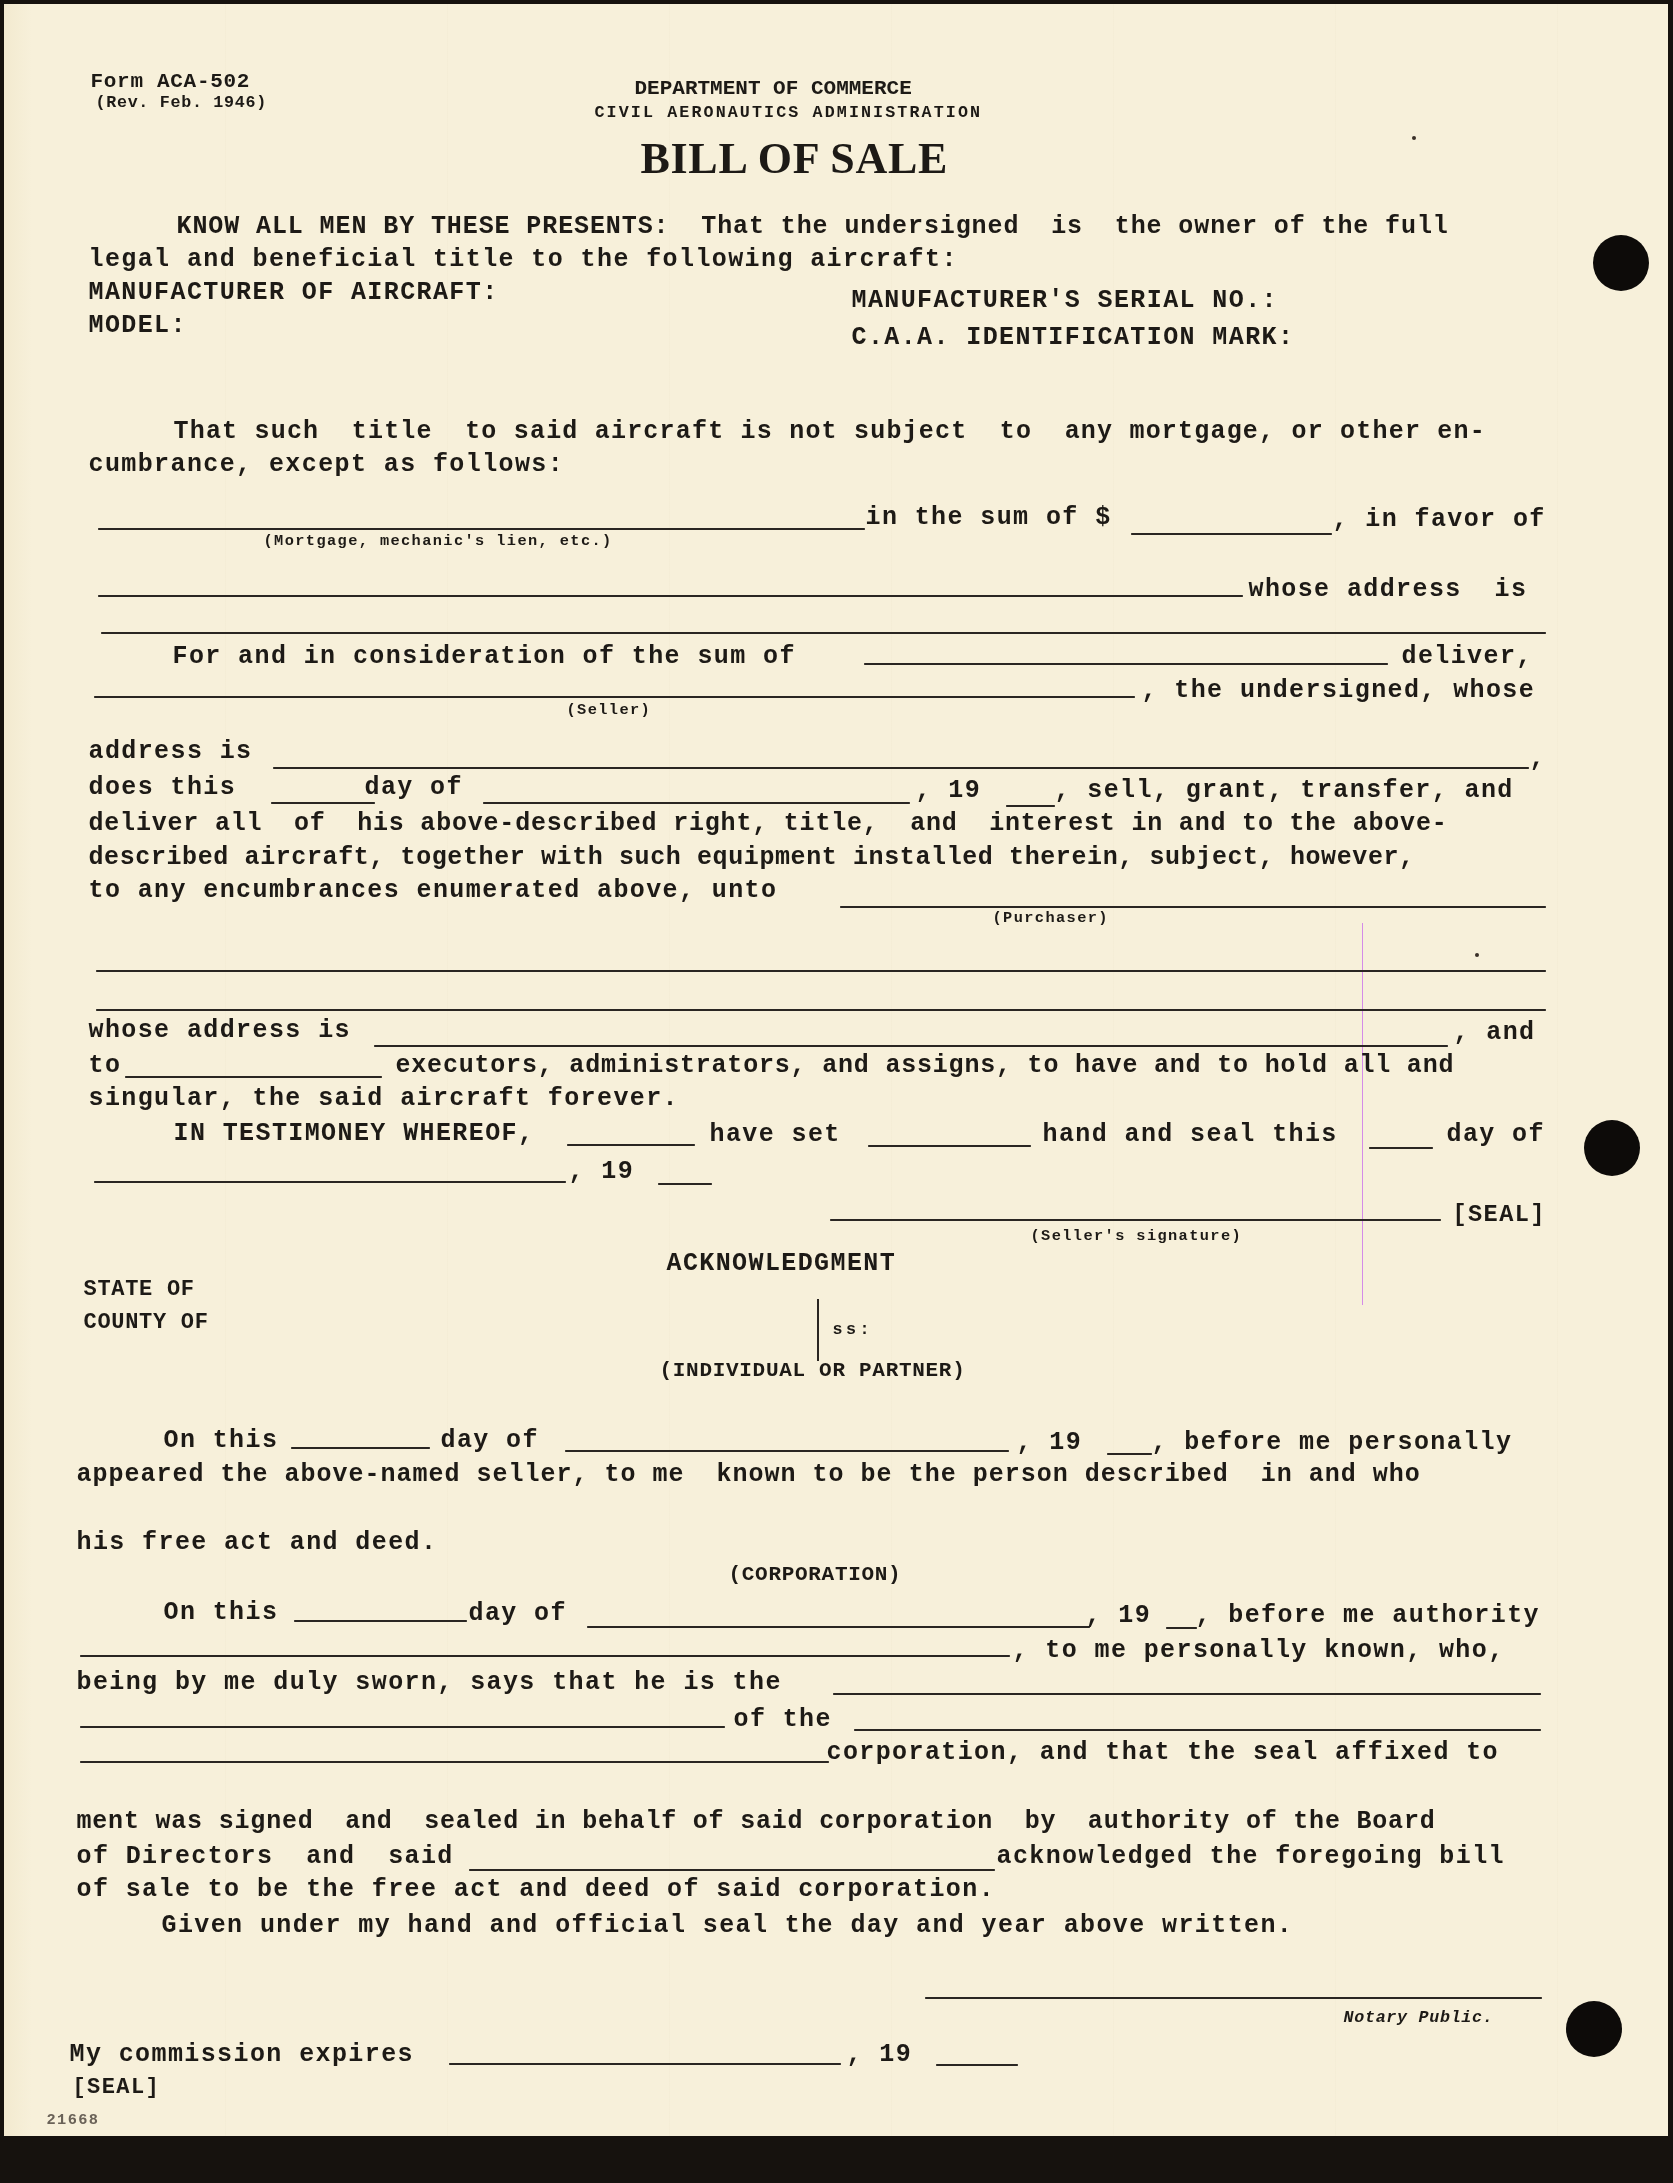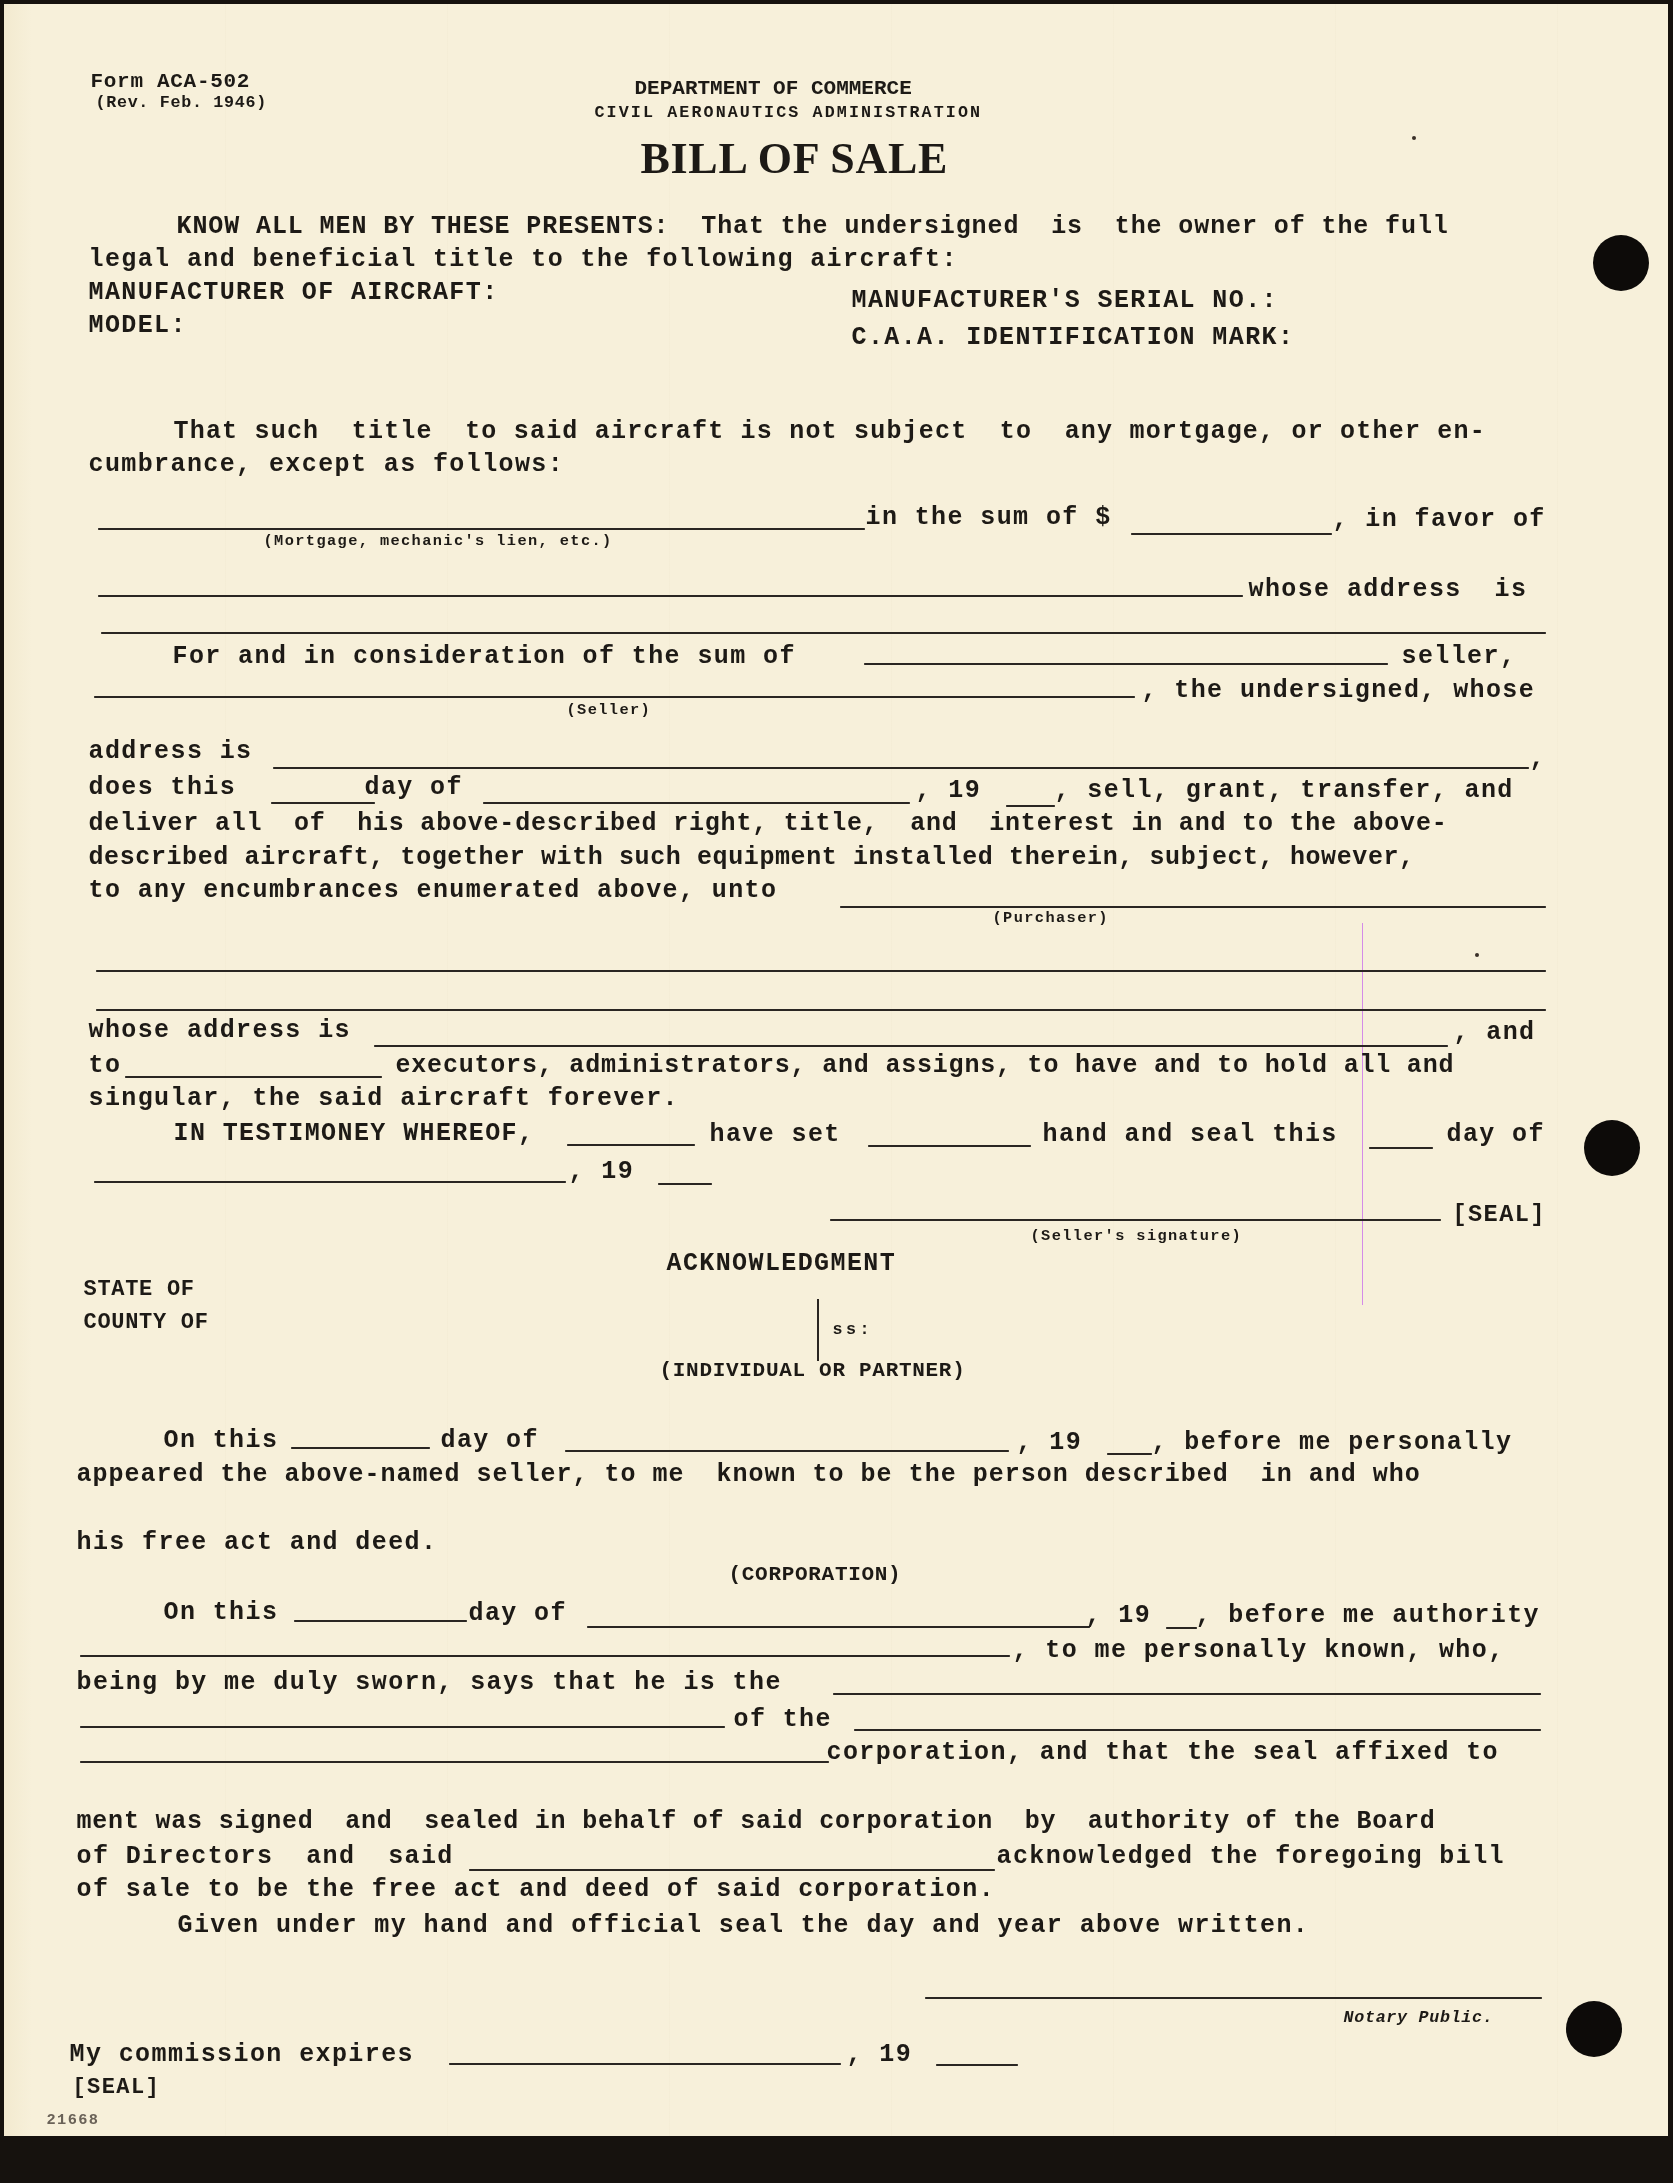--- a/index.html
+++ b/index.html
@@ -64,21 +64,21 @@
   <div class="line" style="left:1127px; top:529px; width:201px;"></div>
   <div class="t" style="left:1329px; top:503px;">, in favor of</div>
   <div class="t tiny" style="left:260px; top:530px;">(Mortgage, mechanic's lien, etc.)</div>
 
   <div class="line" style="left:94px; top:591px; width:1145px;"></div>
   <div class="t" style="left:1245px; top:573px;">whose address  is</div>
   <div class="line" style="left:97px; top:628px; width:1445px;"></div>
 
   <div class="t" style="left:169px; top:640px;">For and in consideration of the sum of</div>
   <div class="line" style="left:860px; top:659px; width:524px;"></div>
-  <div class="t" style="left:1398px; top:640px;">seller,</div>
+  <div class="t" style="left:1398px; top:640px;">deliver,</div>
 
   <div class="line" style="left:90px; top:692px; width:1041px;"></div>
   <div class="t" style="left:1138px; top:674px;">, the undersigned, whose</div>
   <div class="t tiny" style="left:563px; top:699px;">(Seller)</div>
 
   <div class="t" style="left:85px; top:735px;">address is</div>
   <div class="line" style="left:269px; top:763px; width:1256px;"></div>
   <div class="t" style="left:1526px; top:742px;">,</div>
 
   <div class="t" style="left:85px; top:771px;">does this</div>
@@ -164,21 +164,21 @@
   <div class="line" style="left:76px; top:1757px; width:749px;"></div>
   <div class="t" style="left:823px; top:1736px;">corporation, and that the seal affixed to</div>
 
   <div class="t" style="left:73px; top:1805px; letter-spacing:0.8px;">ment was signed  and  sealed in behalf of said corporation  by  authority of the Board</div>
 
   <div class="t" style="left:73px; top:1840px;">of Directors  and  said</div>
   <div class="line" style="left:465px; top:1865px; width:526px;"></div>
   <div class="t" style="left:993px; top:1840px;">acknowledged the foregoing bill</div>
 
   <div class="t" style="left:73px; top:1873px;">of sale to be the free act and deed of said corporation.</div>
-  <div class="t" style="left:158px; top:1909px;margin-left:16px;">Given under my hand and official seal the day and year above written.</div>
+  <div class="t" style="left:158px; top:1909px;">Given under my hand and official seal the day and year above written.</div>
 
   <div class="line" style="left:921px; top:1993px; width:617px;"></div>
   <div class="t small ital" style="left:1340px; top:2006px;">Notary Public.</div>
 
   <div class="t" style="left:66px; top:2038px;">My commission expires</div>
   <div class="line" style="left:445px; top:2059px; width:392px;"></div>
   <div class="t" style="left:843px; top:2038px;">, 19</div>
   <div class="line" style="left:932px; top:2060px; width:82px;"></div>
   <div class="t" style="left:69px; top:2073px; font-size:22px;">[SEAL]</div>
 

